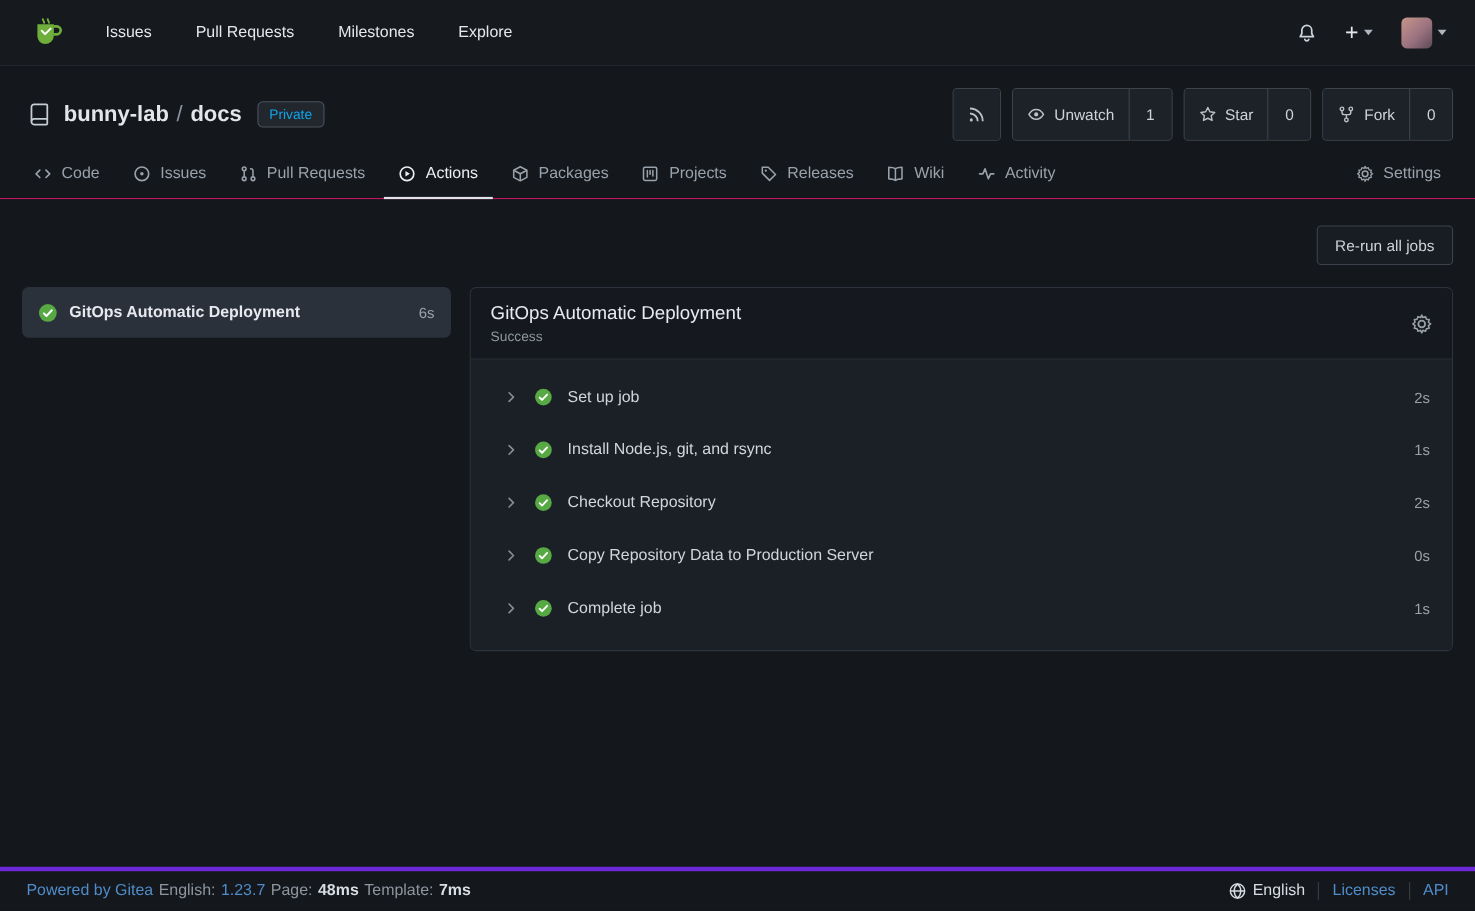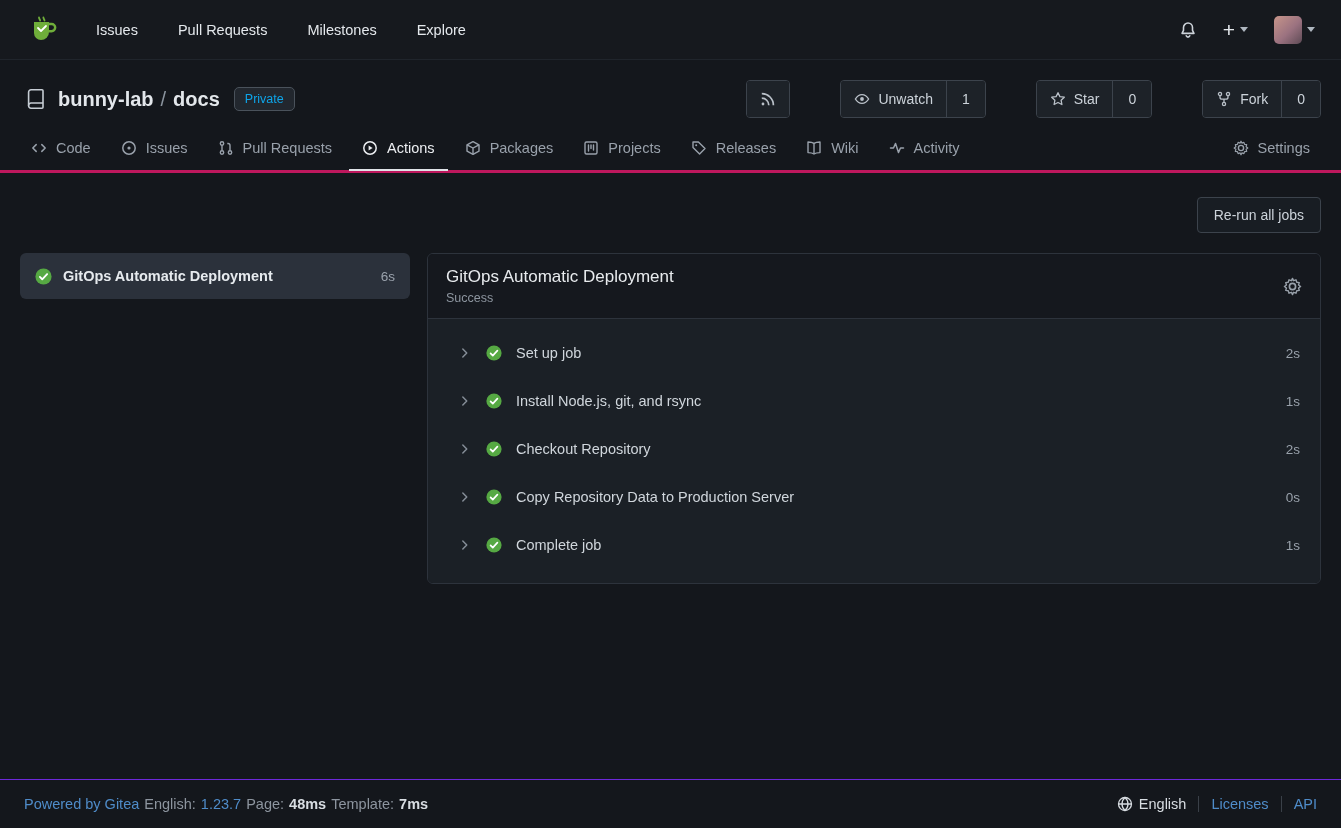--- a/index.html
+++ b/index.html
@@ -40,34 +40,34 @@
   
   .repo-header { display: flex; align-items: center; padding: 20px 20px 0 24px; }
   .repo-icon { color: #c6cdd4; display: flex; }
   .repo-title { display: flex; align-items: center; margin-left: 10px; font-size: 20px; font-weight: 600; color: #e3e7eb; }
   .repo-sep { color: #8b949e; font-weight: 400; margin: 0 7px; }
   .visibility-badge {
     margin-left: 14px; font-size: 12.5px; font-weight: 400; color: #0ea5e9;
     border: 1px solid #4a525b; background: #22272e; border-radius: 5px; padding: 4px 10px;
   }
   .repo-actions { margin-left: auto; display: flex; gap: 10px; }
-  .btn-group { display: flex; height: 38px; border: 1px solid #3c434c; border-radius: 4px; overflow: hidden; background: #1d2228; margin-left: 40px; }
+  .btn-group { display: flex; height: 48px; border: 1px solid #3c434c; border-radius: 4px; overflow: hidden; background: #1d2228; }
   .btn-main, .btn-count, .btn-icon-only {
     display: flex; align-items: center; gap: 8px; padding: 0 13px;
     color: #ccd3da; font-size: 14px; background: #1d2228; border: none; cursor: pointer;
     font-family: inherit;
   }
   .btn-count { border-left: 1px solid #3c434c; padding: 0 15px; }
   .btn-icon { display: flex; color: #b9c0c8; }
 
   
   .tabs {
     display: flex; align-items: stretch; gap: 4px;
     margin-top: 12px; padding: 0 18px;
-    border-bottom: 3px solid #be185d;
+    border-bottom: 1px solid #be185d;
   }
   .tab {
     display: flex; align-items: center; gap: 9px;
     padding: 10px 13px 13px; color: #99a1ab; font-size: 14.5px;
     border-bottom: 2px solid transparent; margin-bottom: -1px; cursor: pointer;
   }
   .tab.active { color: #eceef1; border-bottom-color: #dfe3e7; }
   .tab-right { margin-left: auto; }
   .ticon { display: flex; }
 
@@ -107,22 +107,22 @@
   .card-gear { margin-left: auto; color: #98a0aa; display: flex; cursor: pointer; }
   .card-body { background: #1b2026; padding: 10px 0 14px; }
   .step-row { display: flex; align-items: center; gap: 14px; height: 48px; padding: 0 20px 0 30px; cursor: pointer; }
   .step-chevron { color: #848c96; display: flex; }
   .step-check { display: flex; }
   .step-name { color: #d0d6dc; font-size: 14.5px; }
   .step-duration { margin-left: auto; color: #98a0aa; font-size: 13.5px; }
 
   
   .footer {
-    flex: none; height: 49px; margin-top: auto;
-    border-top: 1px solid #6d28d9;
+    flex: none; height: 40px; margin-top: auto;
+    border-top: 4px solid #6d28d9;
     display: flex; align-items: center; padding: 0 24px;
     font-size: 14.5px;
   }
   .footer-left { display: flex; align-items: center; gap: 5px; color: #8d959f; }
   .link-blue { color: #4f8cc9; }
   .footer-strong { color: #d8dde2; font-weight: 700; }
   .footer-right { margin-left: auto; display: flex; align-items: center; }
   .footer-right > * { padding: 0 12px; display: flex; align-items: center; gap: 6px; }
   .footer-right > * + * { border-left: 1px solid #3a4048; }
   .footer-right > *:last-child { padding-right: 0; }

